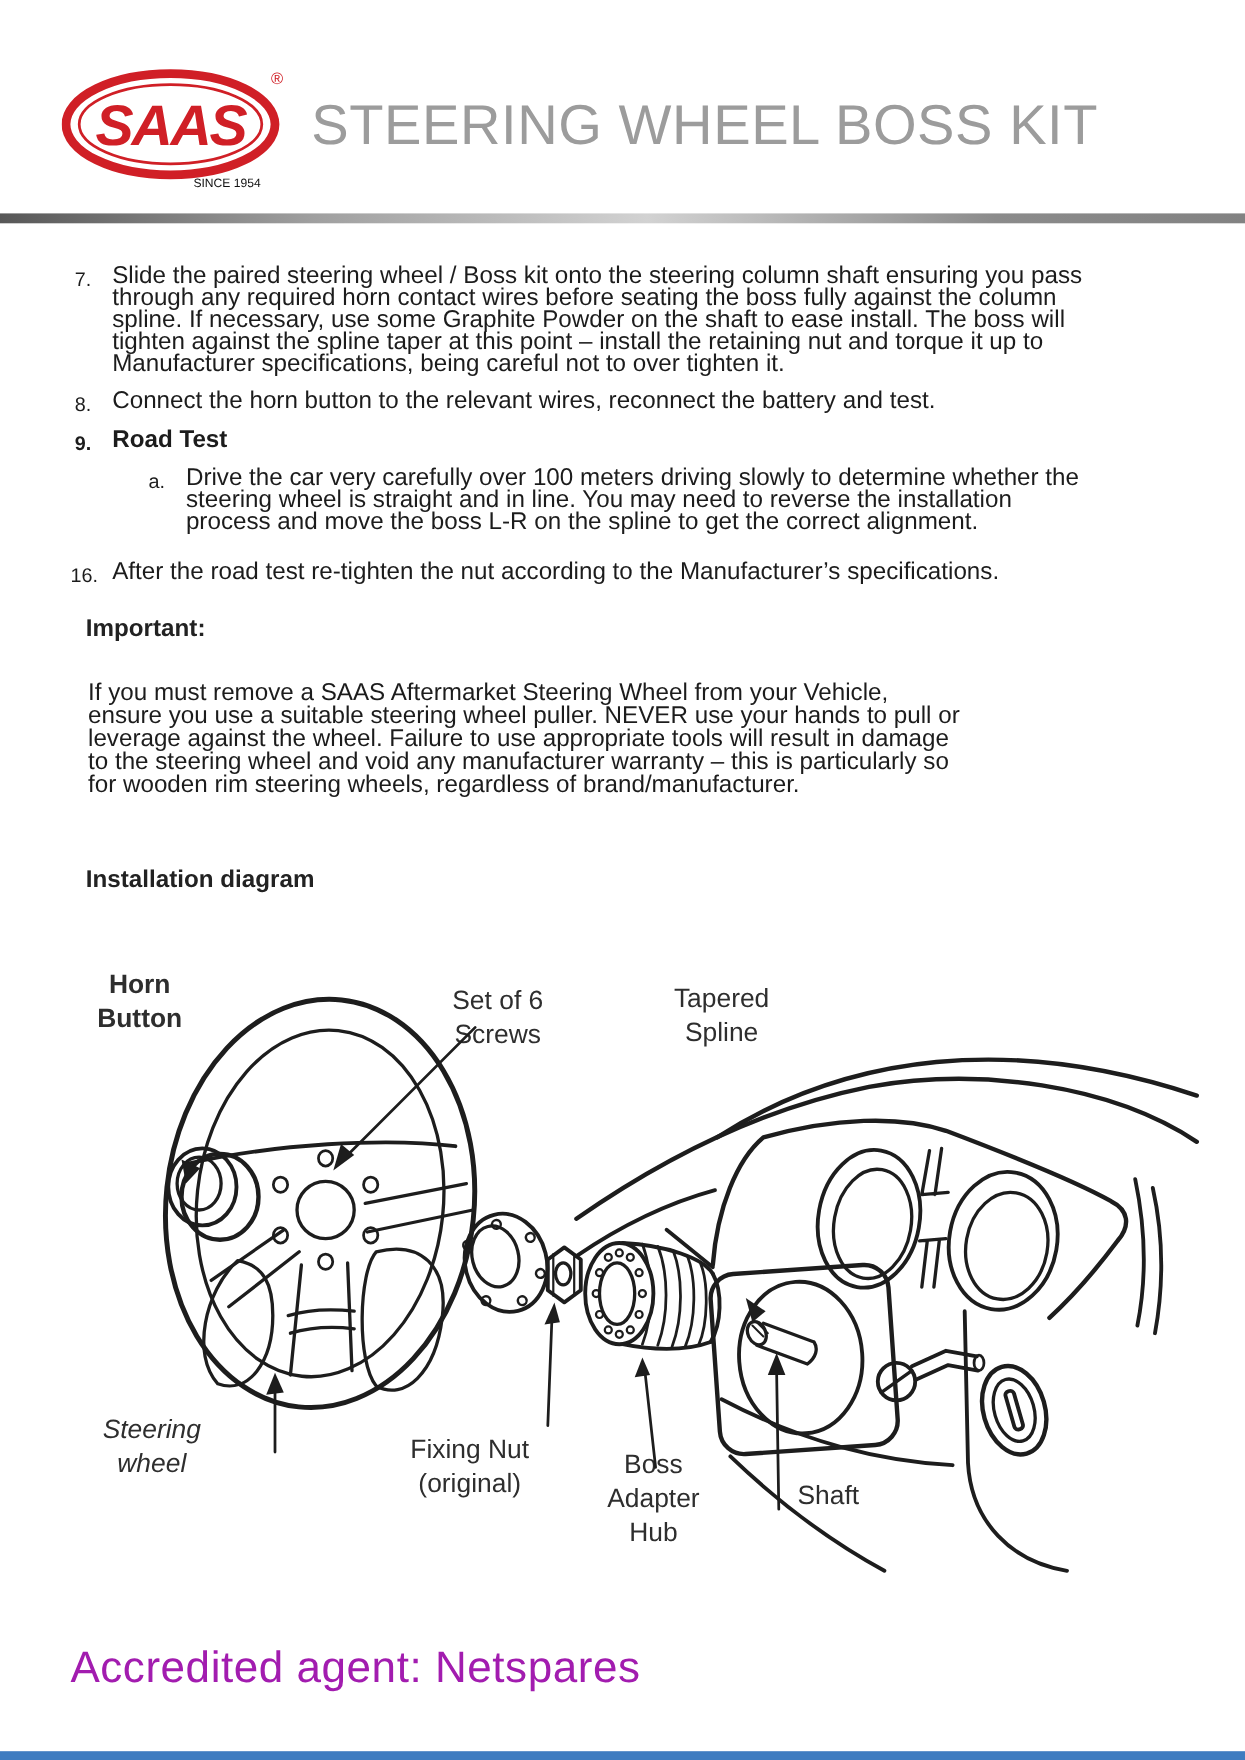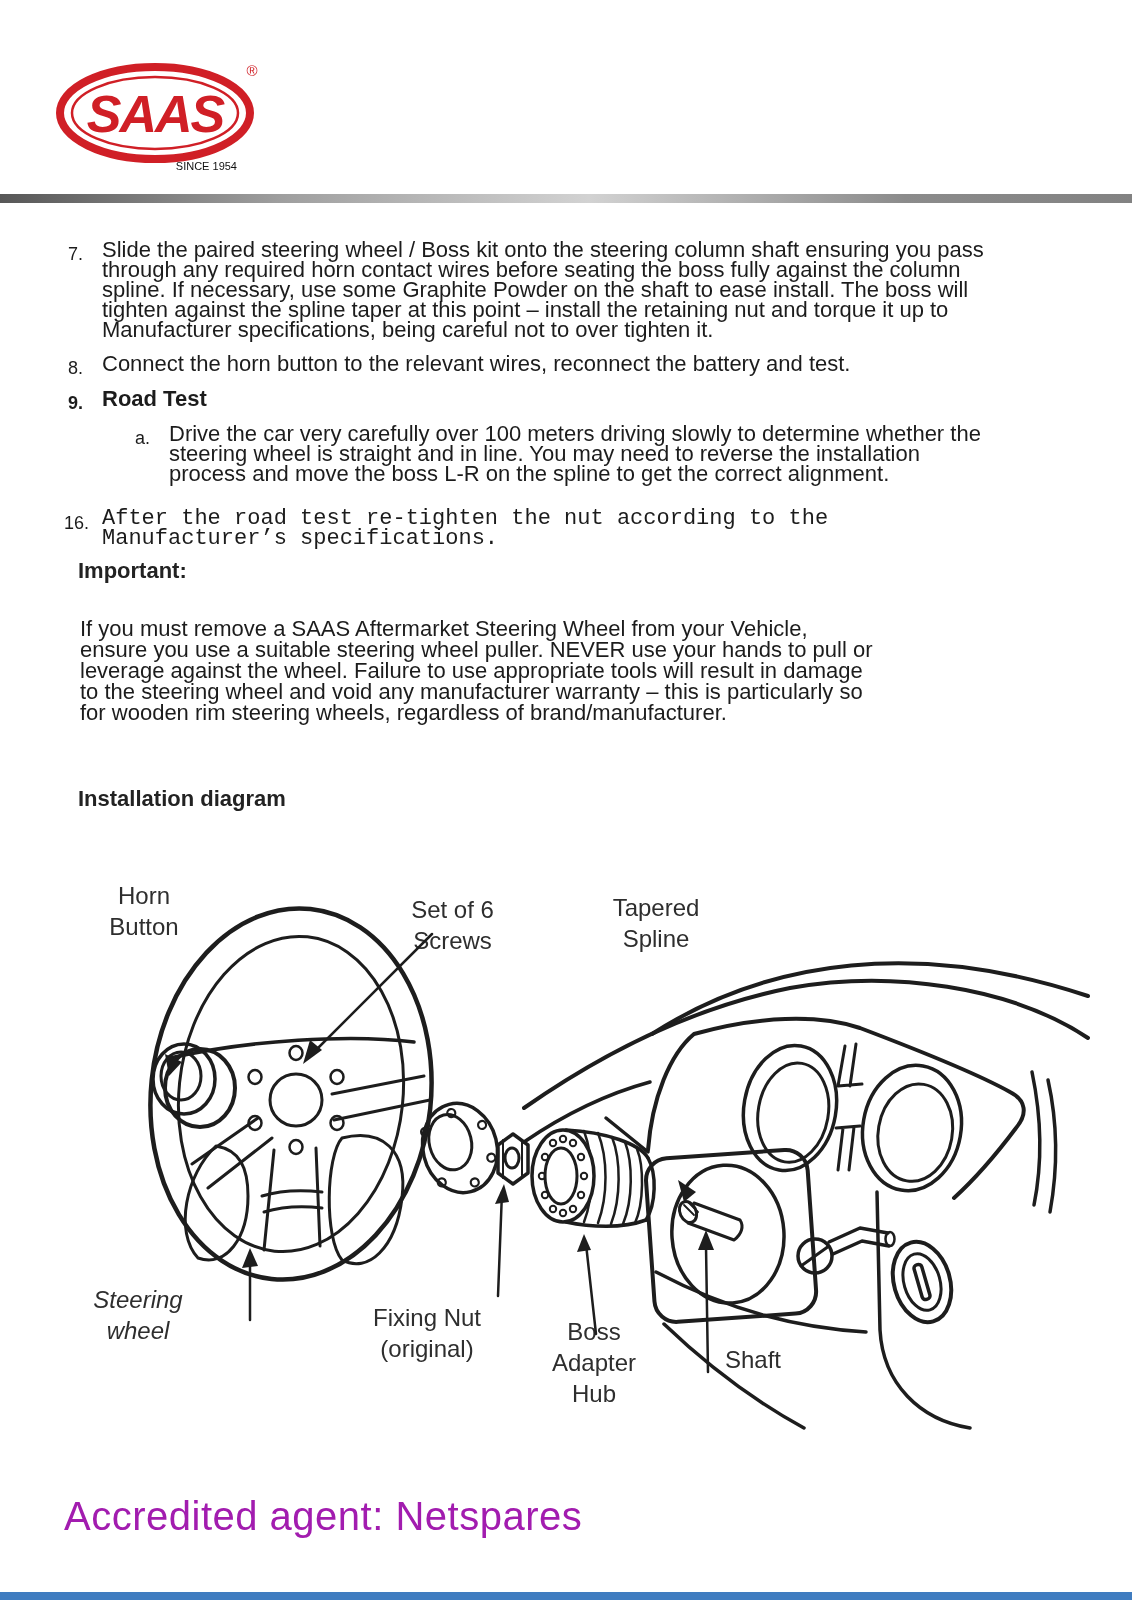--- a/index.html
+++ b/index.html
@@ -47,20 +47,21 @@
 <div class="abs" style="left:0;top:0;width:1132px;height:210px;">
 
   <svg class="abs" style="left:56px;top:60px;" width="212" height="118" viewBox="0 0 212 118">
     <ellipse cx="99" cy="53" rx="95" ry="46" fill="none" stroke="#d01f26" stroke-width="8"></ellipse>
     <ellipse cx="99" cy="53" rx="83" ry="36" fill="none" stroke="#d01f26" stroke-width="2.5"></ellipse>
     <text x="99" y="72" text-anchor="middle" font-family="Liberation Sans, sans-serif" font-size="52" font-weight="bold" font-style="italic" fill="#d01f26" letter-spacing="-2">SAAS</text>
     <text x="196" y="16" text-anchor="middle" font-family="Liberation Sans, sans-serif" font-size="15" fill="#d01f26">®</text>
     <text x="181" y="110" text-anchor="end" font-family="Liberation Sans, sans-serif" font-size="11" fill="#111">SINCE 1954</text>
   </svg>
 
+  <div class="brand-title" style="color: rgb(156, 156, 156);">STEERING WHEEL BOSS KIT</div>
   <div class="rule"></div>
 </div>
 
 <div class="li" style="left:68px;top:240px;width:944px;">
   <span class="num">7.</span>
   <span class="body-text" style="width:910px;">Slide the paired steering wheel / Boss kit onto the steering column shaft ensuring you pass through any required horn contact wires before seating the boss fully against the column spline. If necessary, use some Graphite Powder on the shaft to ease install. The boss will tighten against the spline taper at this point – install the retaining nut and torque it up to Manufacturer specifications, being careful not to over tighten it.</span>
 </div>
 
 <div class="li" style="left:68px;top:354px;width:944px;">
   <span class="num">8.</span>
@@ -72,29 +73,29 @@
   <span class="body-text" style="width:910px;">Road Test</span>
 </div>
 
 <div class="li" style="left:135px;top:424px;width:880px;">
   <span class="num">a.</span>
   <span class="body-text" style="width:830px;">Drive the car very carefully over 100 meters driving slowly to determine whether the steering wheel is straight and in line. You may need to reverse the installation process and move the boss L-R on the spline to get the correct alignment.</span>
 </div>
 
 <div class="li" style="left:64px;top:509px;width:948px;">
   <span class="num" style="flex-basis:38px;">16.</span>
-  <span class="body-text" style="width:900px;font-family:Liberation Mono, monospace;">After the road test re-tighten the nut according to the Manufacturer’s specifications.</span>
+  <span class="body-text" style="width:900px;">After the road test re-tighten the nut according to the Manufacturer’s specifications.</span>
 </div>
 
 <div class="h-bold" style="left:78px;top:558px;">Important:</div>
 <div class="para">If you must remove a SAAS Aftermarket Steering Wheel from your Vehicle, ensure you use a suitable steering wheel puller. NEVER use your hands to pull or leverage against the wheel. Failure to use appropriate tools will result in damage to the steering wheel and void any manufacturer warranty – this is particularly so for wooden rim steering wheels, regardless of brand/manufacturer.</div>
 
 <div class="h-bold" style="left:78px;top:786px;">Installation diagram</div>
 
-<div class="dlabel" style="left:89px;top:880px;width:110px;">Horn
+<div class="dlabel" style="left:72px;top:880px;width:110px;font-weight:bold;">Horn
 Button</div>
 <div class="dlabel" style="left:395px;top:862px;width:115px;margin-top:32px;">Set of 6
 Screws</div>
 <div class="dlabel" style="left:596px;top:892px;width:120px;">Tapered
 Spline</div>
 <div class="dlabel" style="left:76px;top:1284px;width:124px;font-style:italic;">Steering
 wheel</div>
 <div class="dlabel" style="left:352px;top:1302px;width:150px;">Fixing Nut
 (original)</div>
 <div class="dlabel" style="left:532px;top:1316px;width:124px;">Boss

